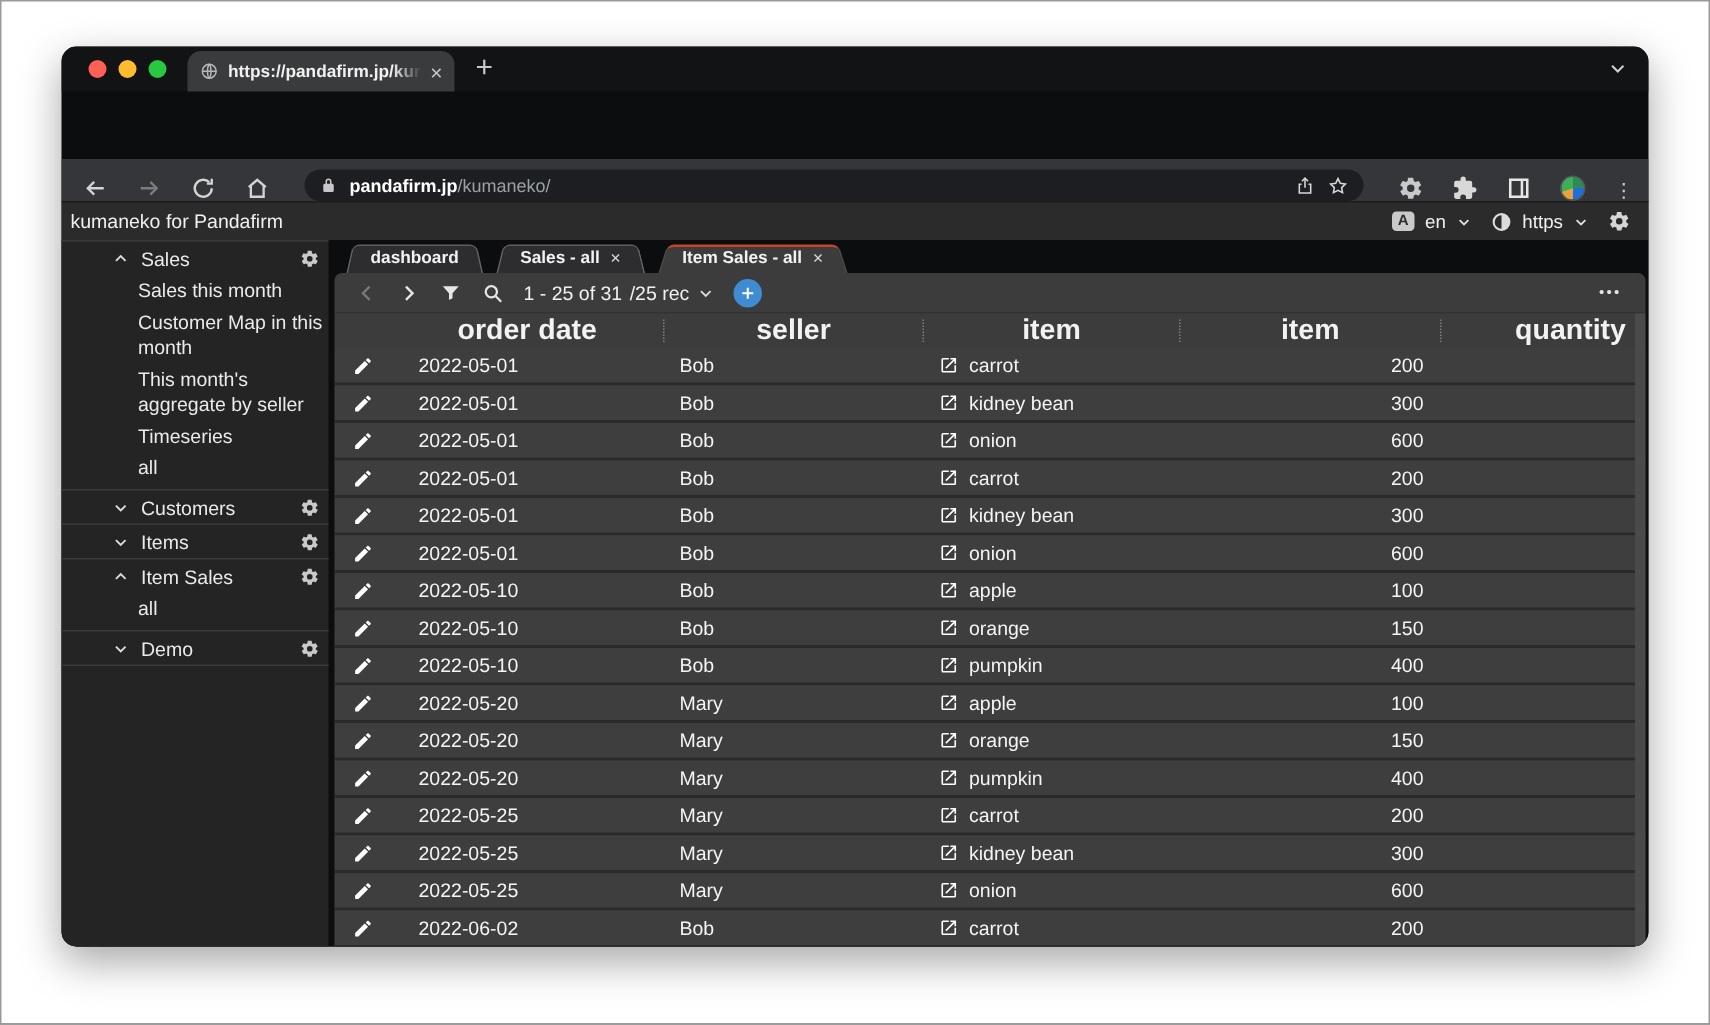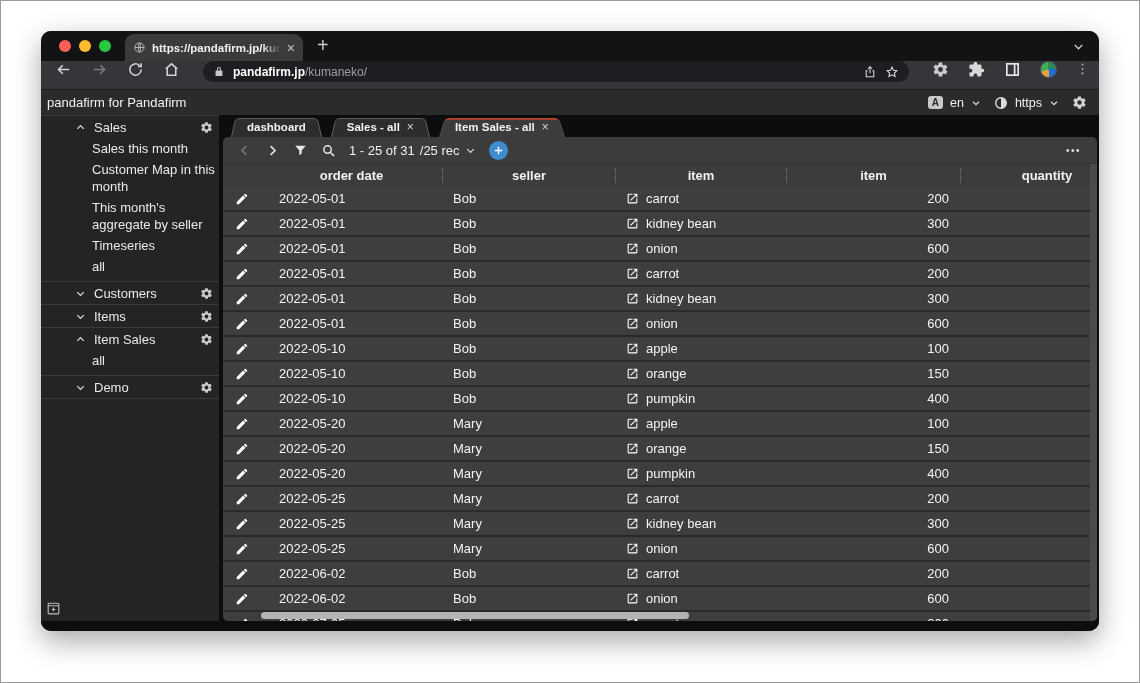--- a/index.html
+++ b/index.html
@@ -19,21 +19,21 @@
   .light.red{background:#ff5f57;} .light.yellow{background:#febc2e;} .light.green{background:#28c840;}
   .btab { width:178px; height:27px; background:#3a3b3d; border-radius:9px 9px 0 0;
           display:flex; align-items:center; gap:6px; padding:0 8px; }
   .btab .title { color:#f1f1f1; font-size:11.5px; font-weight:bold; white-space:nowrap; overflow:hidden; flex:1;
                  -webkit-mask-image:linear-gradient(90deg,#000 85%,transparent); mask-image:linear-gradient(90deg,#000 85%,transparent); }
   .btab .close, .newtab { color:#c8c8c8; font-size:14px; line-height:1; }
   .newtab { font-size:20px; font-weight:300; margin-left:14px; padding-bottom:6px; }
   .strip-right { position:absolute; right:14px; top:8px; color:#cfcfcf; }
 
   
-  .navbar { height:28px; background:#35363a; display:flex; align-items:flex-start; padding:0 10px 0 14px; gap:19px; }
+  .navbar { height:28px; background:#35363a; display:flex; align-items:flex-end; padding:0 10px 0 14px; gap:19px;margin-top:45px; }
   .nav-ic { width:17px; height:17px; display:inline-flex; }
   .nav-ic svg { width:100%; height:100%; }
   .urlpill { flex:1; height:21px; background:#1d1e21; border-radius:12px; display:flex; align-items:center;
              padding:0 10px; gap:8px; margin:0 4px; }
   .urlpill .url { font-size:12px; color:#ffffff; font-weight:bold; flex:1; }
   .urlpill .url .path { color:#9aa0a6; font-weight:normal; }
   .avatar { width:17px; height:17px; border-radius:50%;
             background:conic-gradient(#2e8b57 0 25%, #1e6fd9 25% 50%, #e8a33d 50% 70%, #3fae5a 70% 100%); border:1px solid #555; }
   .kebab { color:#cfcfcf; font-size:13px; letter-spacing:0; }
 
@@ -78,21 +78,21 @@
   .tb-ic { display:inline-flex; width:15px; height:15px; color:#e6e6e6; }
   .tb-ic svg { width:100%; height:100%; }
   .tb-ic.disabled { color:#787878; }
   .pag { color:#f0f0f0; font-size:13px; display:flex; align-items:center; gap:5px; }
   .addbtn { width:19px; height:19px; border-radius:50%; background:#3f8cd3; display:inline-flex; align-items:center;
             justify-content:center; color:#fff; }
   .addbtn svg{ width:11px; height:11px; }
   .more { position:absolute; right:16px; top:8px; color:#e4e4e4; font-size:10px; letter-spacing:1.5px; }
 
   
-  .thead { display:flex; height:23px; align-items:center; color:#f2f2f2; font-size:13px; font-weight:bold; width:910px; }
+  .thead { display:flex; height:23px; align-items:center; color:#f2f2f2; font-size:19px; font-weight:bold; width:910px; }
   .hcol { height:15px; display:flex; align-items:center; justify-content:center; border-right:1px dotted #7d7d7d; }
   .hcol:first-child, .hcol:last-child { border-right:none; }
   .c0{width:38px;} .c1{width:182px;} .c2{width:173px;} .c3{width:171px;} .c4{width:174px;} .c5{width:172px;}
   .tbody { position:absolute; top:50px; bottom:0; left:0; right:0; overflow:hidden; }
   .trow { display:flex; align-items:center; height:25px; background:#3e3e3e; border-bottom:2px solid #2a2a2a;
           color:#f4f4f4; font-size:13px; width:910px; }
   .cell { overflow:hidden; white-space:nowrap; }
   .cell.edit { width:38px; display:flex; justify-content:center; }
   .cell.edit svg { width:14px; height:14px; }
   .cell.date { width:182px; padding-left:18px; }
@@ -195,21 +195,21 @@
         <svg viewBox="0 0 24 24" fill="none" stroke="#e6e6e6" stroke-width="2.4">
             <rect x="4" y="4" width="16" height="16"></rect>
             <line x1="15" y1="4" x2="15" y2="20"></line>
           </svg>
       </span>
       <span class="avatar"></span>
       <span class="kebab">⋮</span>
     </div>
 
     <div class="appheader">
-      <span class="apptitle">pandafirm for Pandafirm</span>
+      <span class="apptitle">kumaneko for Pandafirm</span>
       <span class="right">
         <span class="lang-badge">A</span>
         <span>en</span>
         <span class="mini-chevron">
           <svg width="10" height="10" viewBox="0 0 24 24" fill="none" stroke="#dcdcdc" stroke-width="3">
               <polyline points="5,9 12,16 19,9"></polyline>
             </svg>
         </span>
         <span class="hdr-ic" style="margin-left:6px;">
           <svg width="14" height="14" viewBox="0 0 24 24">

